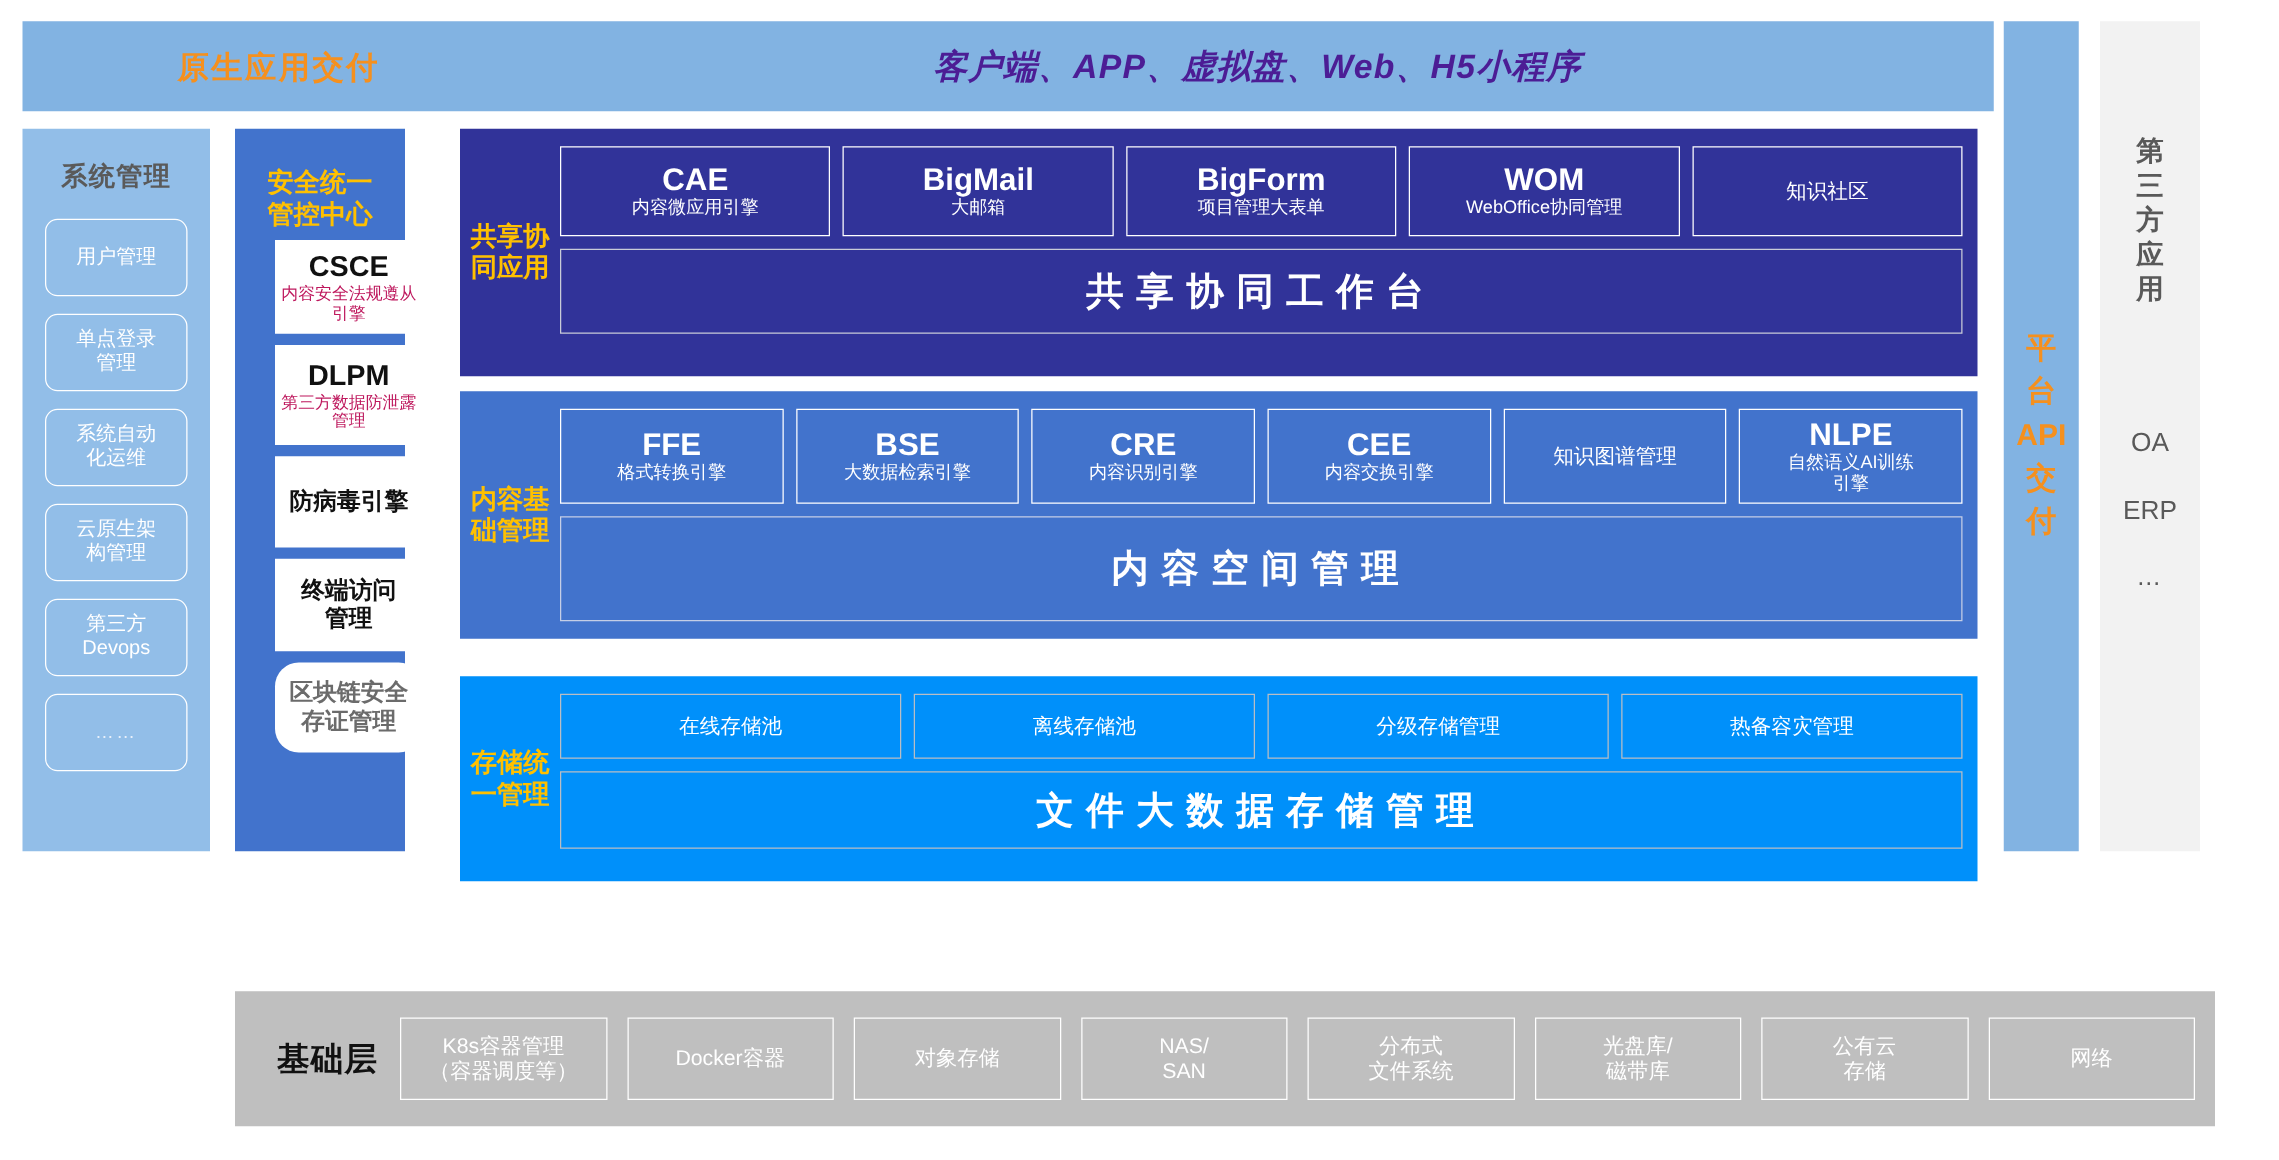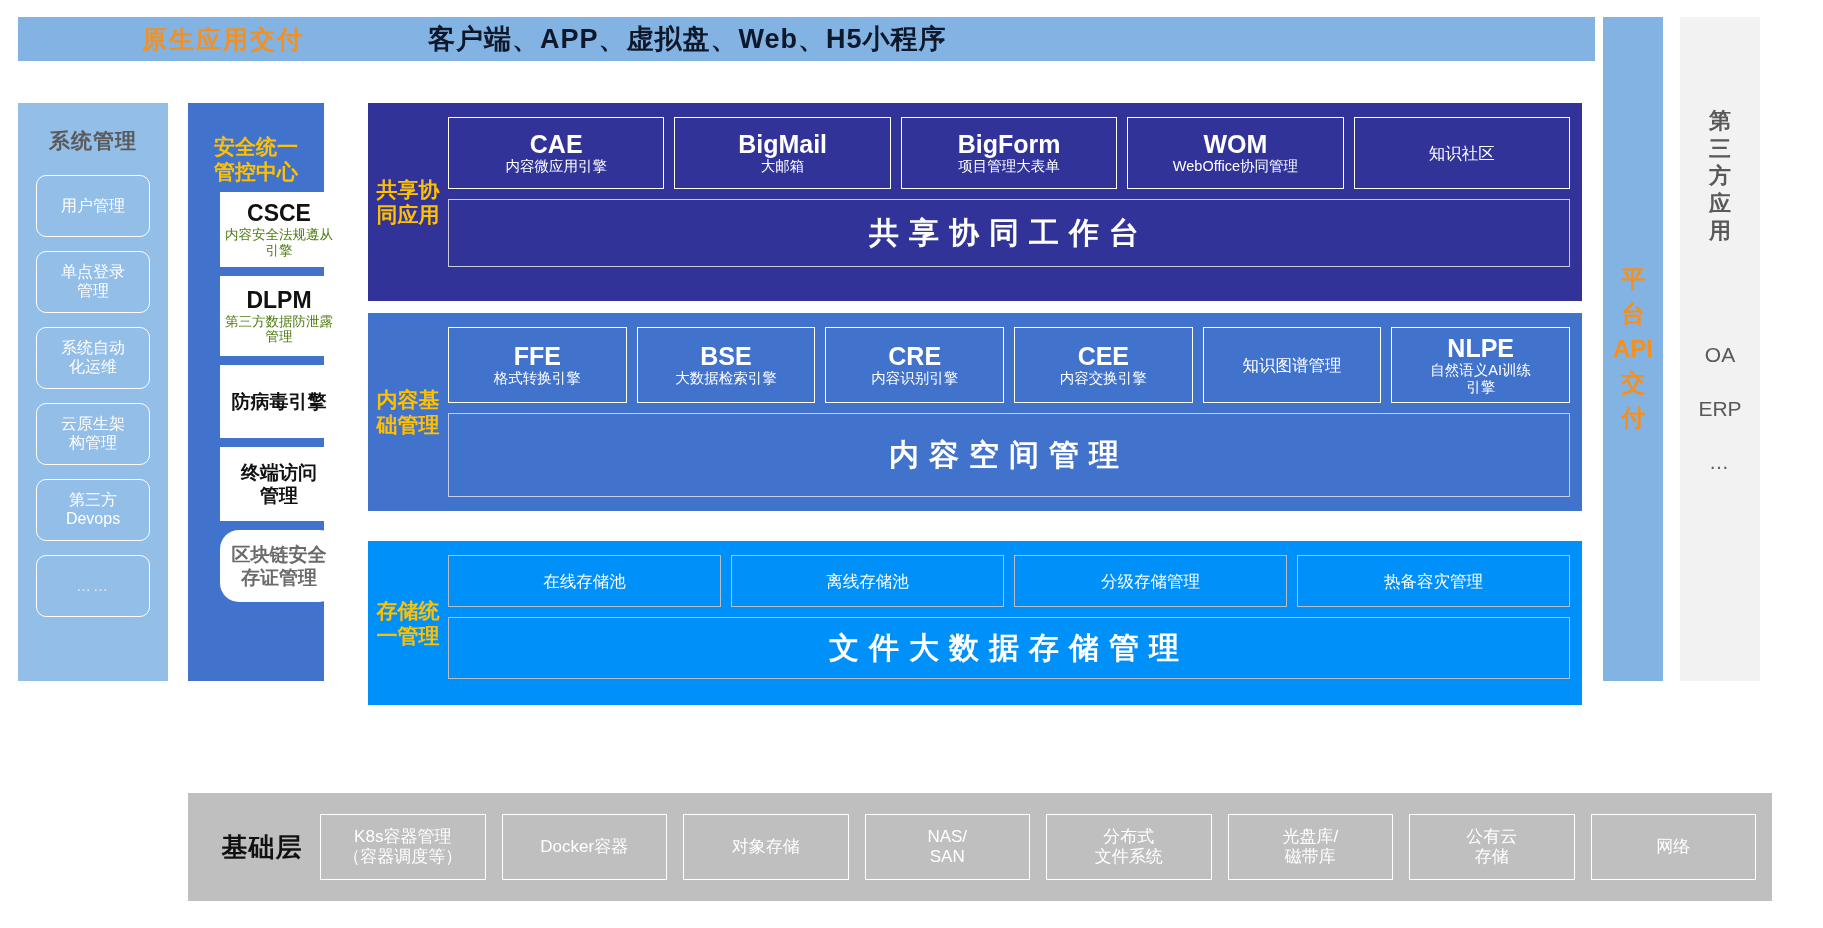--- a/index.html
+++ b/index.html
@@ -7,32 +7,33 @@
     width: 1823px; height: 928px;
     background: #ffffff;
     font-family: "Liberation Sans", "DejaVu Sans", sans-serif;
     overflow: hidden;
   }
   .page { position: relative; width: 1823px; height: 928px; }
 
   
   .top-banner {
     position: absolute; left: 18px; top: 17px;
-    width: 1577px; height: 44px;
+    width: 1577px; height: 72px;
     background: #82B3E2;
     display: flex; align-items: center;
   }
   .top-banner .b-left {
     width: 410px; text-align: center;
     color: #F5901E; font-weight: 700; font-size: 25px; letter-spacing: 2px;
   }
   .top-banner .b-right {
-    flex: 1; text-align: left;
-    color: #0f172a; font-weight: 700; font-size: 27px; letter-spacing: 1px;
+    flex: 1; text-align: right;
+    color: #4c1d95; font-weight: 700; font-size: 27px; letter-spacing: 1px;
     padding-right: 330px;
+    font-style: italic;
   }
 
   
   .sys-col {
     position: absolute; left: 18px; top: 103px;
     width: 150px; height: 578px;
     background: #92BEE8;
     display: flex; flex-direction: column; align-items: center;
     padding-top: 24px;
   }
@@ -60,21 +61,21 @@
     color: #FFC000; font-weight: 700; font-size: 21px; line-height: 1.2;
     text-align: center; padding: 15px 0 8px;
   }
   .sec-box {
     width: 100%; background: #ffffff;
     display: flex; flex-direction: column; align-items: center;
     justify-content: center; text-align: center;
     margin-bottom: 9px; padding: 5px 3px; margin-left: 46px;
   }
   .sec-box .code { font-weight: 700; font-size: 23px; color: #111; line-height: 1.12; }
-  .sec-box .desc { font-size: 13.5px; color: #4d7c0f; line-height: 1.16; }
+  .sec-box .desc { font-size: 13.5px; color: #be185d; line-height: 1.16; }
   .sec-box.cn   { font-weight: 700; font-size: 19px; color: #111; line-height: 1.25; }
   .sec-box.grey { font-weight: 700; font-size: 19px; color: #6B6B6B; line-height: 1.25; }
   .sb1 { height: 75px; }
   .sb2 { height: 80px; }
   .sb3 { height: 73px; }
   .sb4 { height: 74px; }
   .sb5 { height: 72px; margin-bottom: 0; border-radius: 19px; }
 
   
   .main-stack { position: absolute; left: 368px; top: 103px; width: 1214px; }

